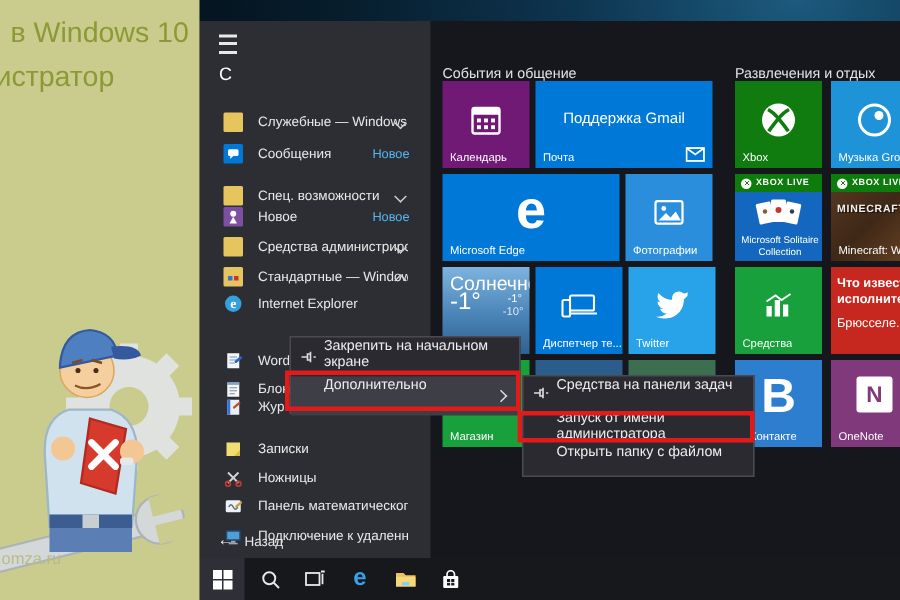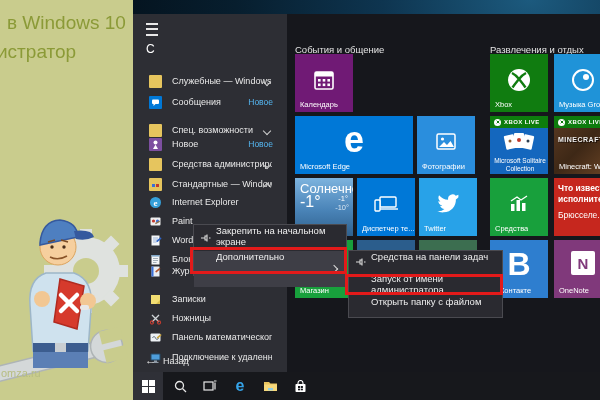--- a/index.html
+++ b/index.html
@@ -130,31 +130,20 @@
         </div>
       <div class="arow" style="top:179px">
         <span class="ai">
             <svg viewBox="0 0 13 13">
               <circle cx="6.5" cy="6.5" r="5.5" fill="#35a0da"></circle>
               <text x="6.5" y="9.5" font-size="9" font-weight="bold" fill="#fff" text-anchor="middle" font-family="Liberation Serif,serif">e</text>
             </svg>
           </span>
         <span class="lbl">Internet Explorer</span>
         </div>
-      <div class="arow" style="top:198px">
-        <span class="ai">
-            <svg viewBox="0 0 13 13">
-              <rect x="1.5" y="2.5" width="10" height="8" rx="1" fill="#efefef"></rect>
-              <circle cx="4.5" cy="6" r="1.6" fill="#c23a2e"></circle>
-              <circle cx="8.5" cy="6" r="1.6" fill="#3a6fd8"></circle>
-              <rect x="6" y="8" width="5" height="1.4" fill="#8b6f4e" transform="rotate(-30 6 8)"></rect>
-            </svg>
-          </span>
-        <span class="lbl">Paint</span>
-        </div>
       <div class="arow" style="top:217px">
         <span class="ai">
             <svg viewBox="0 0 13 13">
               <rect x="2.5" y="1.5" width="8" height="10" fill="#f4f6f8"></rect>
               <rect x="4" y="3.5" width="5" height="1" fill="#9db4d8"></rect>
               <rect x="4" y="5.5" width="5" height="1" fill="#9db4d8"></rect>
               <rect x="4" y="7.5" width="3.5" height="1" fill="#9db4d8"></rect>
               <rect x="7" y="7" width="6" height="1.8" rx=".9" transform="rotate(-40 7 7)" fill="#2d64c8"></rect>
             </svg>
           </span>
@@ -240,20 +229,28 @@
             <rect x="6" y="11" width="2.6" height="2.6"></rect>
             <rect x="10.7" y="11" width="2.6" height="2.6"></rect>
             <rect x="15.4" y="11" width="2.6" height="2.6"></rect>
             <rect x="6" y="15.5" width="2.6" height="2.6"></rect>
             <rect x="10.7" y="15.5" width="2.6" height="2.6"></rect>
             <rect x="15.4" y="15.5" width="2.6" height="2.6"></rect>
           </g>
         </svg>
       <span class="tlabel">Календарь</span>
     </div>
+    <div class="tile wide" style="left:224px;top:40px;background:#0078d7">
+      <div style="position:absolute;left:0;right:0;top:20px;text-align:center;color:#fff;font-size:10px">Поддержка Gmail</div>
+      <svg style="position:absolute;right:5px;bottom:4px" width="13" height="10" viewBox="0 0 13 10">
+          <rect x="0.7" y="0.7" width="11.6" height="8.6" fill="none" stroke="#fff" stroke-width="1.2"></rect>
+          <path d="M1 1l5.5 4L12 1" fill="none" stroke="#fff" stroke-width="1.2"></path>
+        </svg>
+      <span class="tlabel">Почта</span>
+    </div>
     <div class="tile wide" style="left:162px;top:102px;background:#0078d7">
       <div class="glyph-big" style="font-size:36px">e</div>
       <span class="tlabel">Microsoft Edge</span>
     </div>
     <div class="tile" style="left:284px;top:102px;background:#2a8edd">
       <svg class="cicon" width="22" height="22" viewBox="0 0 22 22">
           <rect x="2" y="3" width="18" height="15" rx="1.5" fill="none" stroke="#fff" stroke-width="1.5"></rect>
           <circle cx="7.5" cy="8" r="1.6" fill="#fff"></circle>
           <path d="M4 16l5-5 3 3 3.5-4 3.5 6z" fill="#fff"></path>
         </svg>
@@ -359,21 +356,21 @@
   </div>
 
   <div class="ctx" style="left:193px;top:224px;width:154px;height:52px">
     <div class="item" style="height:26px">
       <svg class="pin" width="11" height="11" viewBox="0 0 11 11">
           <path d="M1 5.5h4M7 2v7M5 3.5h2v4H5z" stroke="#ddd" stroke-width="1.1" fill="none"></path>
           <path d="M9 5.5h1.5" stroke="#ddd" stroke-width="1.1"></path>
         </svg>
       <span>Закрепить на начальном экране</span>
     </div>
-    <div class="item hov" style="height:36px">
+    <div class="item hov" style="height:26px">
       <span>Дополнительно</span>
       <span class="rchev"></span>
     </div>
   </div>
 
   <div class="ctx" style="left:348px;top:250px;width:155px;height:68px;z-index:25">
     <div class="item" style="height:22px">
       <svg class="pin" width="11" height="11" viewBox="0 0 11 11">
           <path d="M1 5.5h4M7 2v7M5 3.5h2v4H5z" stroke="#ddd" stroke-width="1.1" fill="none"></path>
           <path d="M9 5.5h1.5" stroke="#ddd" stroke-width="1.1"></path>

